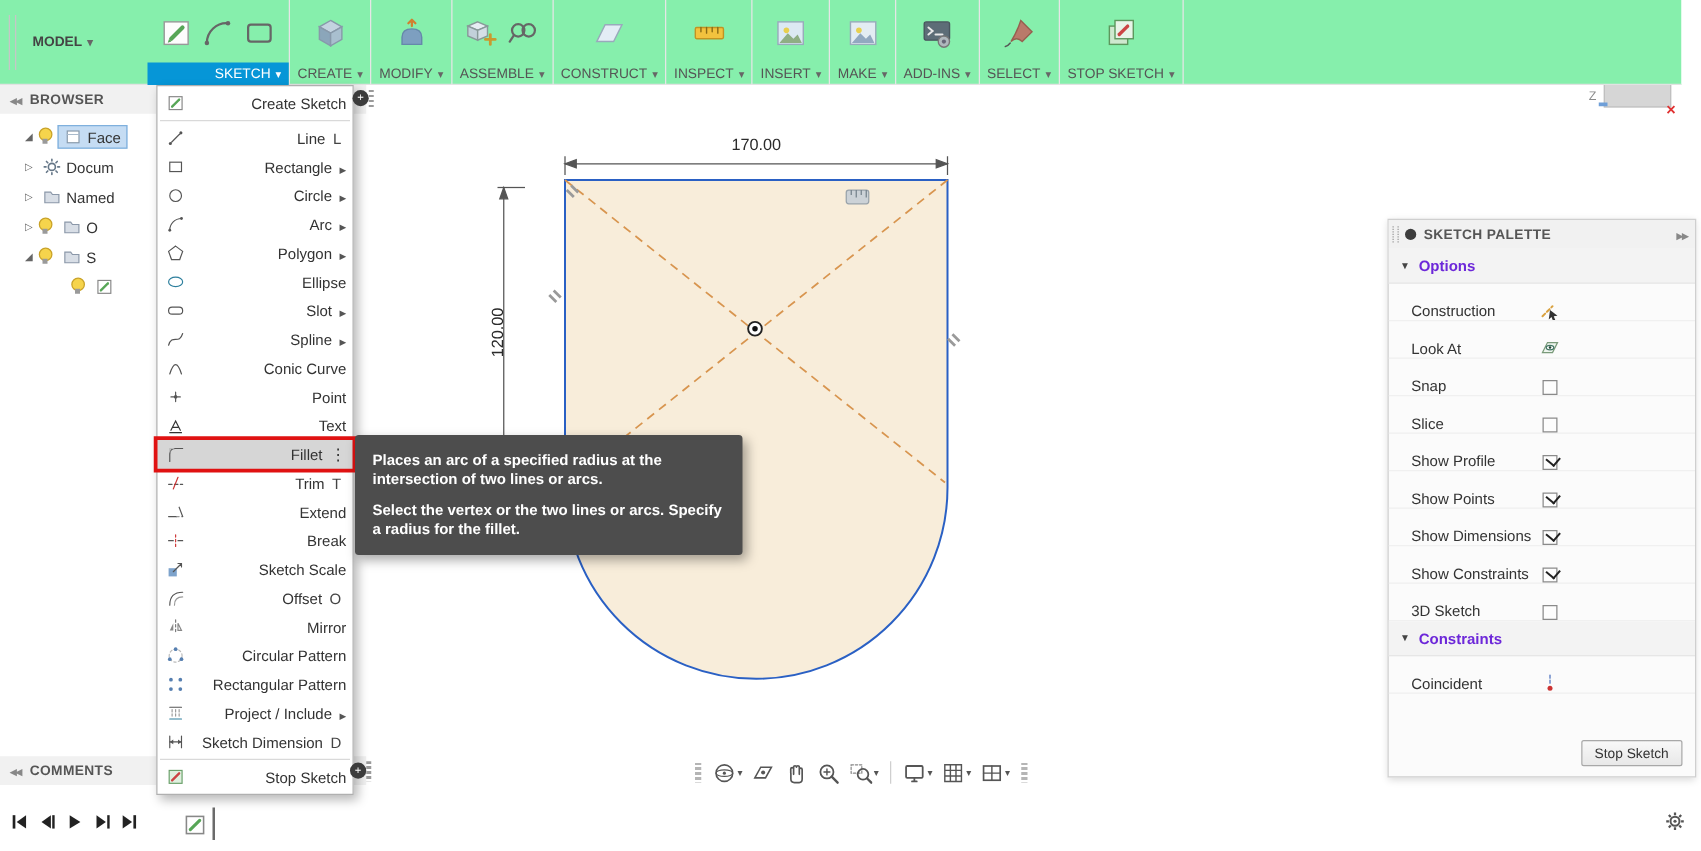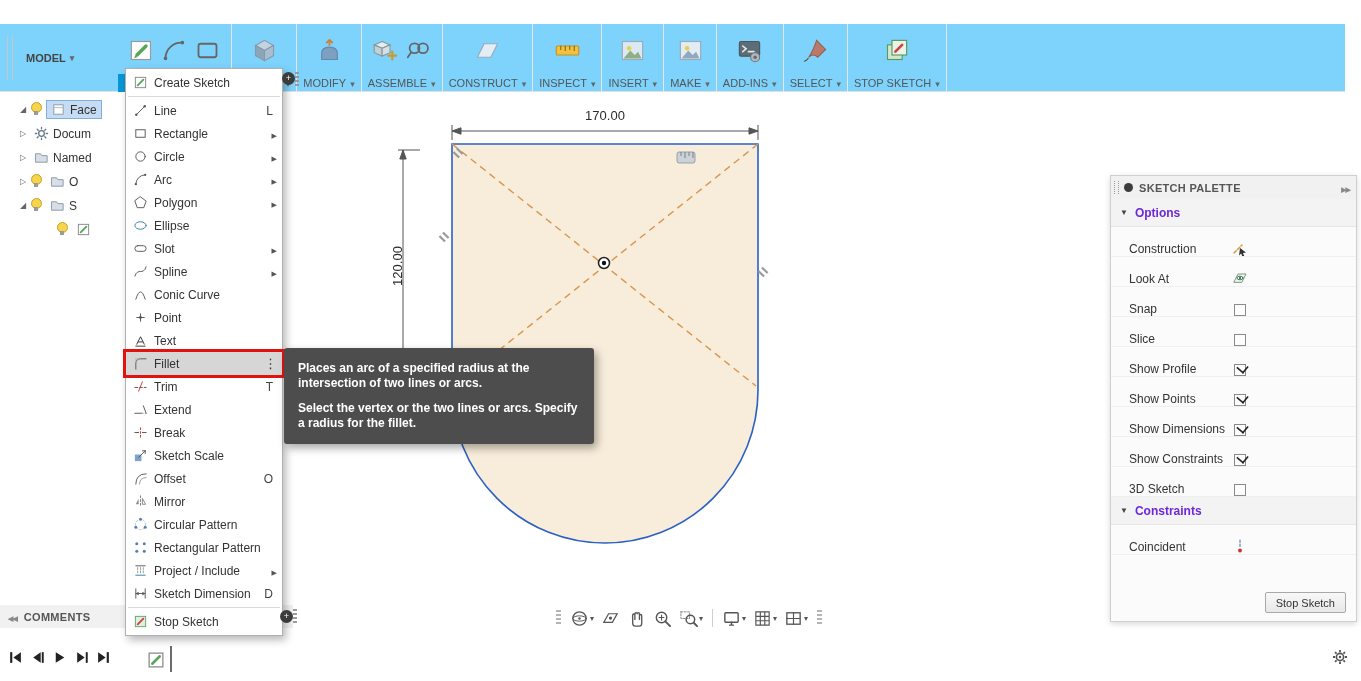--- a/index.html
+++ b/index.html
@@ -1,32 +1,32 @@
 <!DOCTYPE html>
 <html><head>
 <meta charset="utf-8">
 <style>
   * { margin:0; padding:0; box-sizing:border-box; }
   html,body { width:1361px; height:681px; overflow:hidden; background:#fff;
               font-family:"Liberation Sans", sans-serif; color:#333; }
   #app { position:relative; width:1361px; height:681px; background:#fff; }
 
   
-  #toolbar { position:absolute; top:0; left:0; right:16px; height:68px; background:#7dd3fc;
-             border-bottom:1px solid #e2e2e2; z-index:6;margin-top:24px; }
+  #toolbar { position:absolute; top:0; left:0; right:16px; height:68px; background:#86efac;
+             border-bottom:1px solid #e2e2e2; z-index:6; }
   .tb-grip { position:absolute; left:7px; top:12px; width:6px; height:44px;
              border-left:1px solid #c6c6c6; border-right:1px solid #c6c6c6; }
   #model-selector { position:absolute; left:26px; top:0; height:68px; display:flex;
                     align-items:center; font-size:11px; font-weight:bold; color:#444; cursor:default; }
   .dd::after { content:"▾"; font-size:9px; margin-left:4px; color:#666; }
   #tb-groups { position:absolute; left:118px; top:0; height:68px; display:flex; }
   .tb-group { display:flex; flex-direction:column; border-right:1px solid #e6e6e6; }
   .tb-icons { flex:1; display:flex; align-items:center; justify-content:center; gap:6px; padding:2px 10px 0 10px; }
   .tb-icn svg { width:27px; height:27px; display:block; }
-  .tb-label { height:18px; line-height:18px; text-align:center; font-size:11px; color:#555;
+  .tb-label { height:18px; line-height:18px; text-align:right; font-size:11px; color:#555;
               padding:0 6px; white-space:nowrap; cursor:default; }
   .tb-label.active { background:#0696d7; color:#fff; }
   .tb-label.active::after { color:#fff; }
 
   
   .panel-header { height:23px; background:#f1f1f1; display:flex; align-items:center;
                   font-size:11px; font-weight:bold; color:#555; letter-spacing:.3px; }
   .dbl-left::before { content:"◀◀"; font-size:7px; color:#888; letter-spacing:-1px; margin:0 7px 0 8px; }
   .dbl-right::before { content:"▶▶"; font-size:7px; color:#888; letter-spacing:-1px; }
 
@@ -51,21 +51,21 @@
   .grip-dots { position:absolute; width:4px; height:16px; z-index:21;
                background:repeating-linear-gradient(#9a9a9a 0 2px, transparent 2px 4px); }
 
   
   #sketch-menu { position:absolute; left:125px; top:68px; width:158px; background:#fff;
                  border:1px solid #b0b0b0; box-shadow:3px 4px 8px rgba(0,0,0,.28);
                  z-index:20; padding:2px 0; }
   .menu-item { height:23px; display:flex; align-items:center; padding:0 5px 0 7px; gap:6px;
                font-size:12px; color:#333; cursor:default; position:relative; }
   .menu-item .icn svg { width:15px; height:15px; display:block; }
-  .mi-label { flex:1; white-space:nowrap; }
+  .mi-label { flex:1; white-space:nowrap;text-align:right; }
   .mi-sc { color:#444; margin-right:4px; font-size:12px; }
   .mi-arrow::after { content:"▶"; font-size:7px; color:#555; }
   .menu-item.hl { background:#d6d6d6; box-shadow:0 0 0 3px #e01212; z-index:2; }
   .mi-dots::after { content:"⋮"; color:#333; font-size:13px; }
   .menu-sep { height:1px; background:#d9d9d9; margin:2px 2px; }
 
   
   #tooltip { position:absolute; left:284px; top:348px; width:310px; background:#4d4d4d; color:#fff;
              font-size:12px; font-weight:bold; line-height:15px; padding:13px 14px; border-radius:3px;
              box-shadow:3px 4px 9px rgba(0,0,0,.35); z-index:30; }

